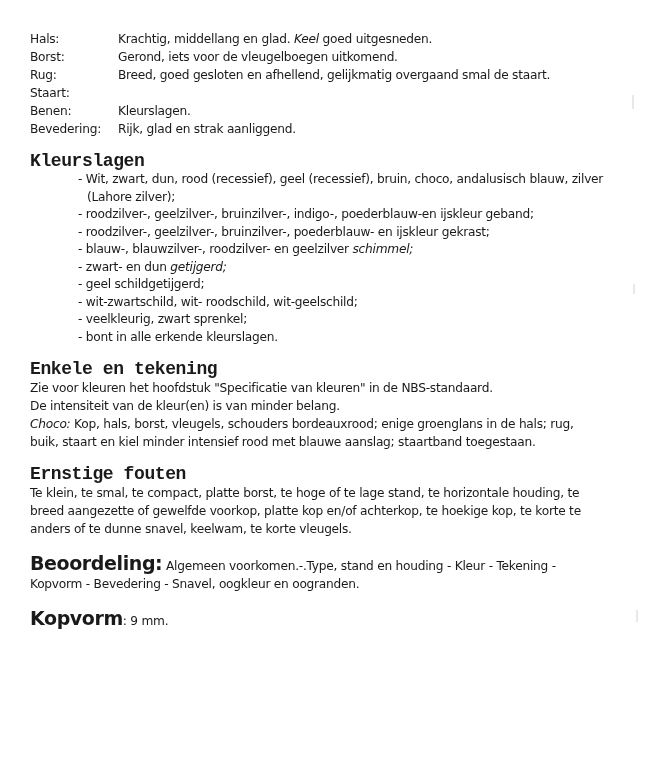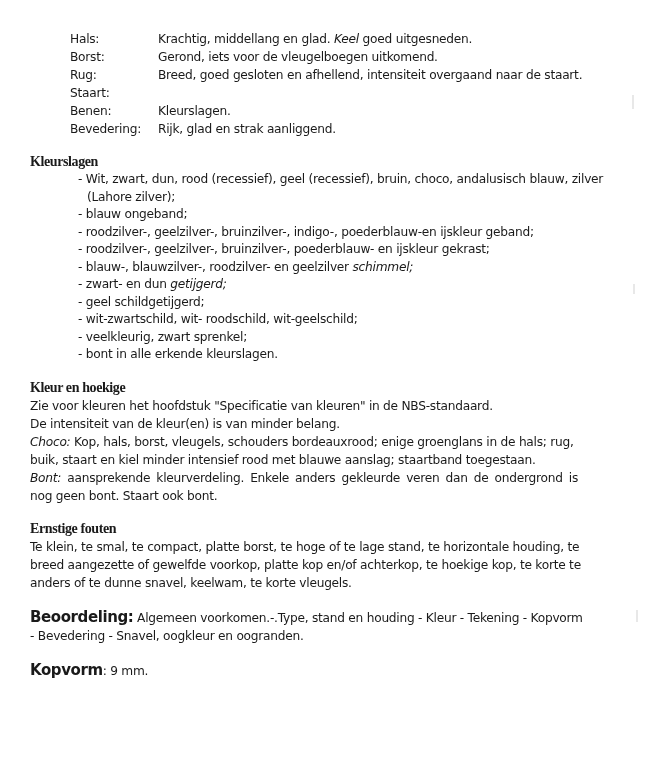--- a/index.html
+++ b/index.html
@@ -2,87 +2,85 @@
 <html><head>
 <meta charset="utf-8">
 <style>
   html, body { margin: 0; padding: 0; background: #ffffff; }
   body {
     width: 660px; height: 761px; overflow: hidden; position: relative;
     font-family: "DejaVu Sans", sans-serif; color: #1a1a1a;
   }
   .page { position: absolute; left: 30px; top: 30px; width: 600px; font-size: 12.2px; letter-spacing: -0.25px; }
   .props { line-height: 18px; }
-  .prop-row { display: flex; margin-left: 40px; }
+  .prop-row { display: flex; }
   .prop-label { width: 88px; flex: 0 0 88px; }
   .prop-value { flex: 1; padding-right: 28px; }
-  h2 { font-family: Liberation Serif, serif; font-weight: bold; font-size: 14px; margin: 0; line-height: 19px; letter-spacing: -0.4px; }
+  h2 { font-family: Liberation Mono, monospace; font-weight: bold; font-size: 18px; margin: 0; line-height: 19px; letter-spacing: -0.4px; }
   .section { margin-top: 14px; }
   .sec-kleurslagen { margin-top: 14px; }
   .bullets { line-height: 17.5px; }
   .bullet { padding-left: 9px; text-indent: -9px; margin-left: 48px; }
   .para { line-height: 18px; }
   .justify { text-align: justify; padding-right: 52px; }
   em { }
-  .inline-head { font-weight: bold; font-size: 15px; letter-spacing: -0.4px; }
+  .inline-head { font-weight: bold; font-size: 19px; letter-spacing: -0.4px; }
   .mark { position: absolute; width: 2px; background: #e8e8e8; }
 </style>
 </head>
 <body>
 
 <div class="page">
 
   <div class="props">
     <div class="prop-row">
       <span class="prop-label">Hals:</span>
       <span class="prop-value"><span>Krachtig, middellang en glad. </span><em>Keel</em><span> goed uitgesneden.</span></span>
     </div>
     <div class="prop-row">
       <span class="prop-label">Borst:</span>
       <span class="prop-value">Gerond, iets voor de vleugelboegen uitkomend.</span>
     </div>
     <div class="prop-row">
       <span class="prop-label">Rug:</span>
-      <span class="prop-value" style="padding-right:20px;">Breed, goed gesloten en afhellend, intensiteit overgaand naar de staart.</span>
+      <span class="prop-value" style="padding-right:20px;">Breed, goed gesloten en afhellend, gelijkmatig overgaand smal de staart.</span>
     </div>
     <div class="prop-row">
       <span class="prop-label">Staart:</span>
     </div>
     <div class="prop-row">
       <span class="prop-label">Benen:</span>
       <span class="prop-value">Kleurslagen.</span>
     </div>
     <div class="prop-row">
       <span class="prop-label">Bevedering:</span>
       <span class="prop-value">Rijk, glad en strak aanliggend.</span>
     </div>
   </div>
 
   <div class="section sec-kleurslagen">
     <h2>Kleurslagen</h2>
     <div class="bullets">
       <div class="bullet"><span>- Wit, zwart, dun, rood (recessief), geel (recessief), bruin, choco, andalusisch blauw, zilver (Lahore zilver);</span></div>
-      <div class="bullet"><span>- blauw ongeband;</span></div>
       <div class="bullet"><span>- roodzilver-, geelzilver-, bruinzilver-, indigo-, poederblauw-en ijskleur geband;</span></div>
       <div class="bullet"><span>- roodzilver-, geelzilver-, bruinzilver-, poederblauw- en ijskleur gekrast;</span></div>
       <div class="bullet"><span>- blauw-, blauwzilver-, roodzilver- en geelzilver </span><em>schimmel;</em></div>
       <div class="bullet"><span>- zwart- en dun </span><em>getijgerd;</em></div>
       <div class="bullet"><span>- geel schildgetijgerd;</span></div>
       <div class="bullet"><span>- wit-zwartschild, wit- roodschild, wit-geelschild;</span></div>
       <div class="bullet"><span>- veelkleurig, zwart sprenkel;</span></div>
       <div class="bullet"><span>- bont in alle erkende kleurslagen.</span></div>
     </div>
   </div>
 
   <div class="section">
-    <h2>Kleur en hoekige</h2>
+    <h2>Enkele en tekening</h2>
     <div class="para">Zie voor kleuren het hoofdstuk "Specificatie van kleuren" in de NBS-standaard.</div>
     <div class="para">De intensiteit van de kleur(en) is van minder belang.</div>
     <div class="para" style="padding-right:50px;"><em>Choco:</em><span> Kop, hals, borst, vleugels, schouders bordeauxrood; enige groenglans in de hals; rug, buik, staart en kiel minder intensief rood met blauwe aanslag; staartband toegestaan.</span></div>
-    <div class="para justify"><em>Bont:</em><span> aansprekende kleurverdeling. Enkele anders gekleurde veren dan de ondergrond is nog geen bont. Staart ook bont.</span></div>
   </div>
 
   <div class="section">
     <h2>Ernstige fouten</h2>
     <div class="para" style="padding-right:40px;">Te klein, te smal, te compact, platte borst, te hoge of te lage stand, te horizontale houding, te breed aangezette of gewelfde voorkop, platte kop en/of achterkop, te hoekige kop, te korte te anders of te dunne snavel, keelwam, te korte vleugels.</div>
   </div>
 
   <div class="section" style="margin-top:16px;">
     <div class="para" style="padding-right:40px;"><span class="inline-head">Beoordeling:</span><span> Algemeen voorkomen.-.Type, stand en houding - Kleur - Tekening - Kopvorm - Bevedering - Snavel, oogkleur en oogranden.</span></div>
   </div>

